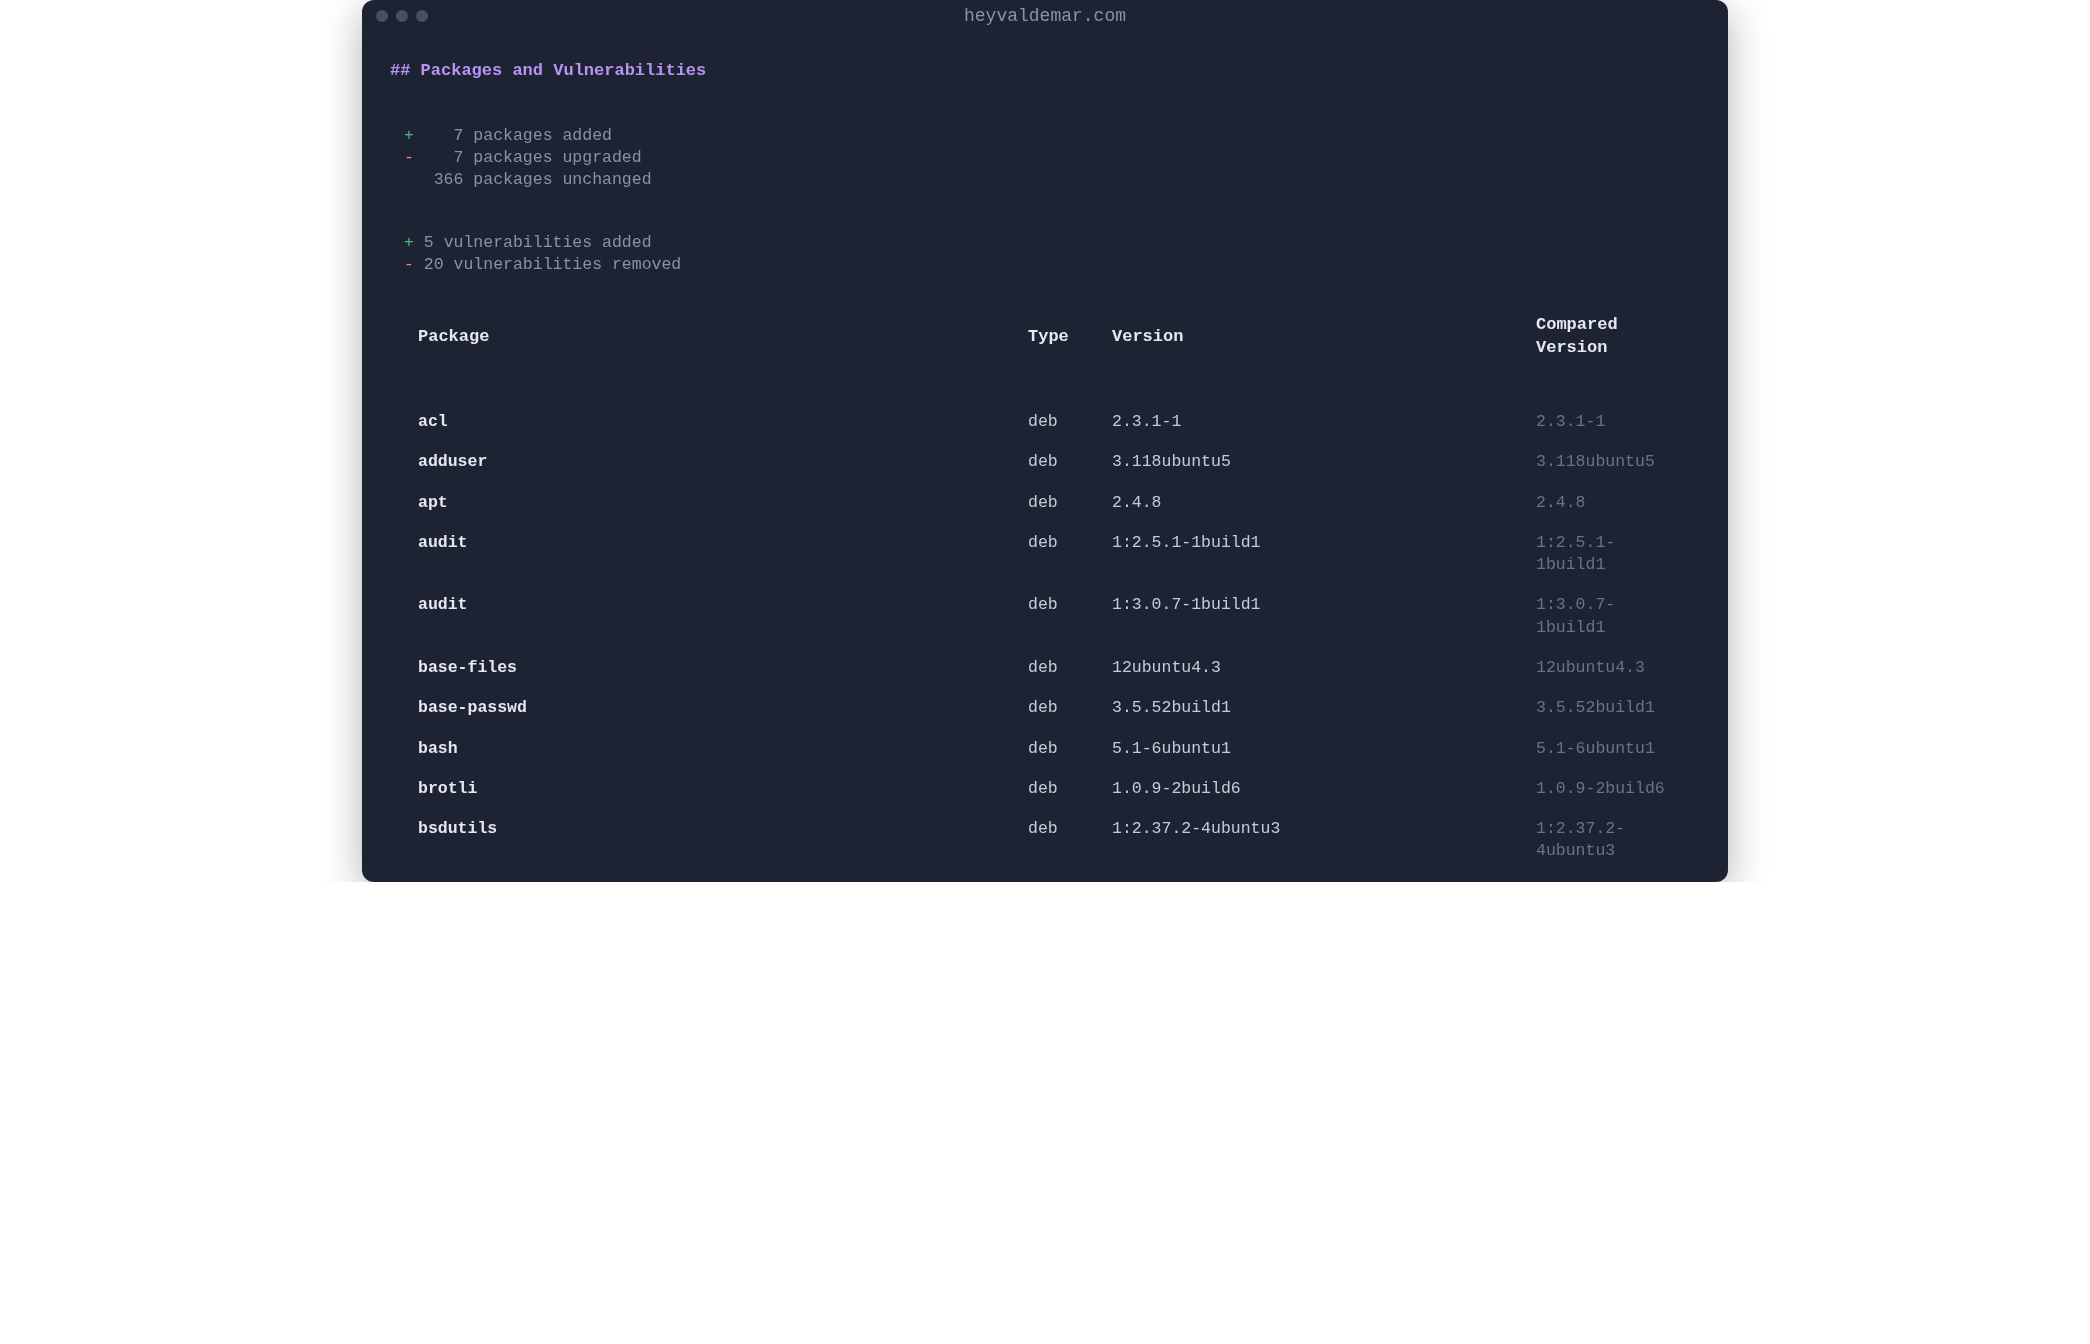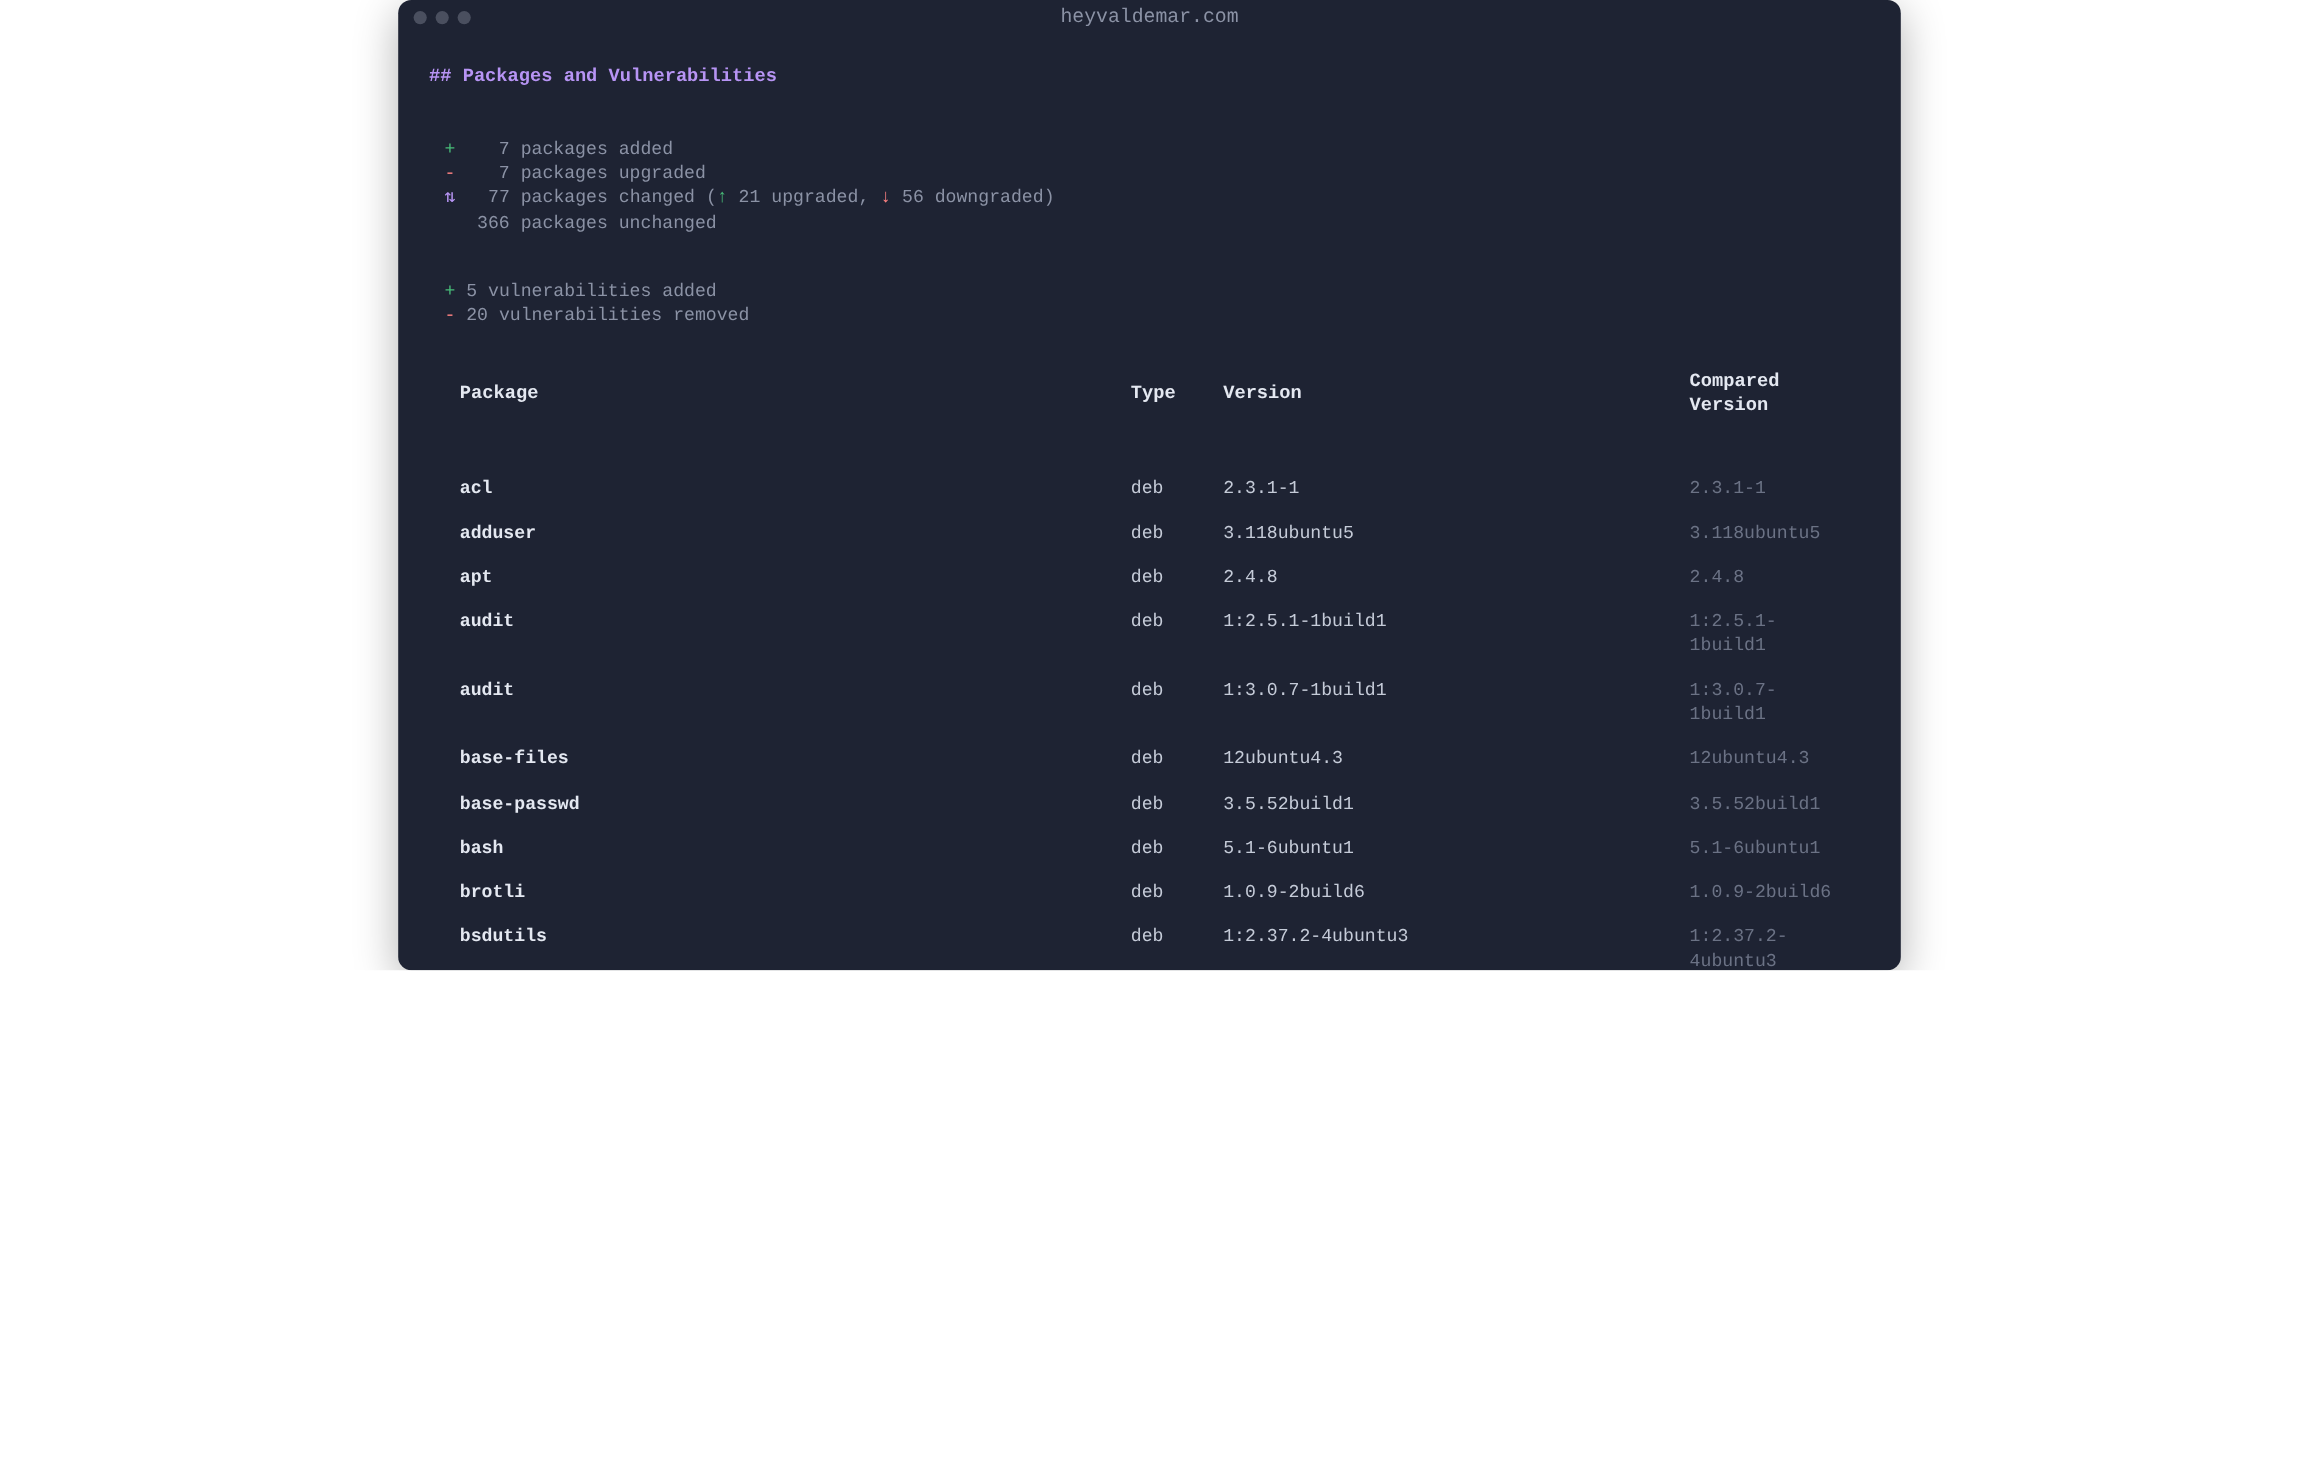--- a/index.html
+++ b/index.html
@@ -121,21 +121,20 @@
     <div class="titlebar-title">heyvaldemar.com</div>
   </div>
 
   <div class="terminal-content">
 
     <div class="heading">## Packages and Vulnerabilities</div>
 
     <div class="summary-block">
       <div class="summary-row"><span class="sym-plus">+</span>    <span>7</span> <span>packages added</span></div>
       <div class="summary-row"><span class="sym-minus">-</span>    <span>7</span> <span>packages upgraded</span></div>
-      <div class="summary-row"><span class="sym-change">⇅</span>   <span>77</span> <span>packages changed</span> <span>(</span><span class="sym-up">↑</span> <span>21</span> <span>upgraded</span><span>, </span><span class="sym-down">↓</span> <span>56</span> <span>downgraded</span><span>)</span></div>
       <div class="summary-row">   <span>366</span> <span>packages unchanged</span></div>
     </div>
 
     <div class="vuln-block">
       <div class="summary-row"><span class="sym-plus">+</span> <span>5</span> <span>vulnerabilities added</span></div>
       <div class="summary-row"><span class="sym-minus">-</span> <span>20</span> <span>vulnerabilities removed</span></div>
     </div>
 
     <div class="table-wrap">
       <table class="pkg-table">

